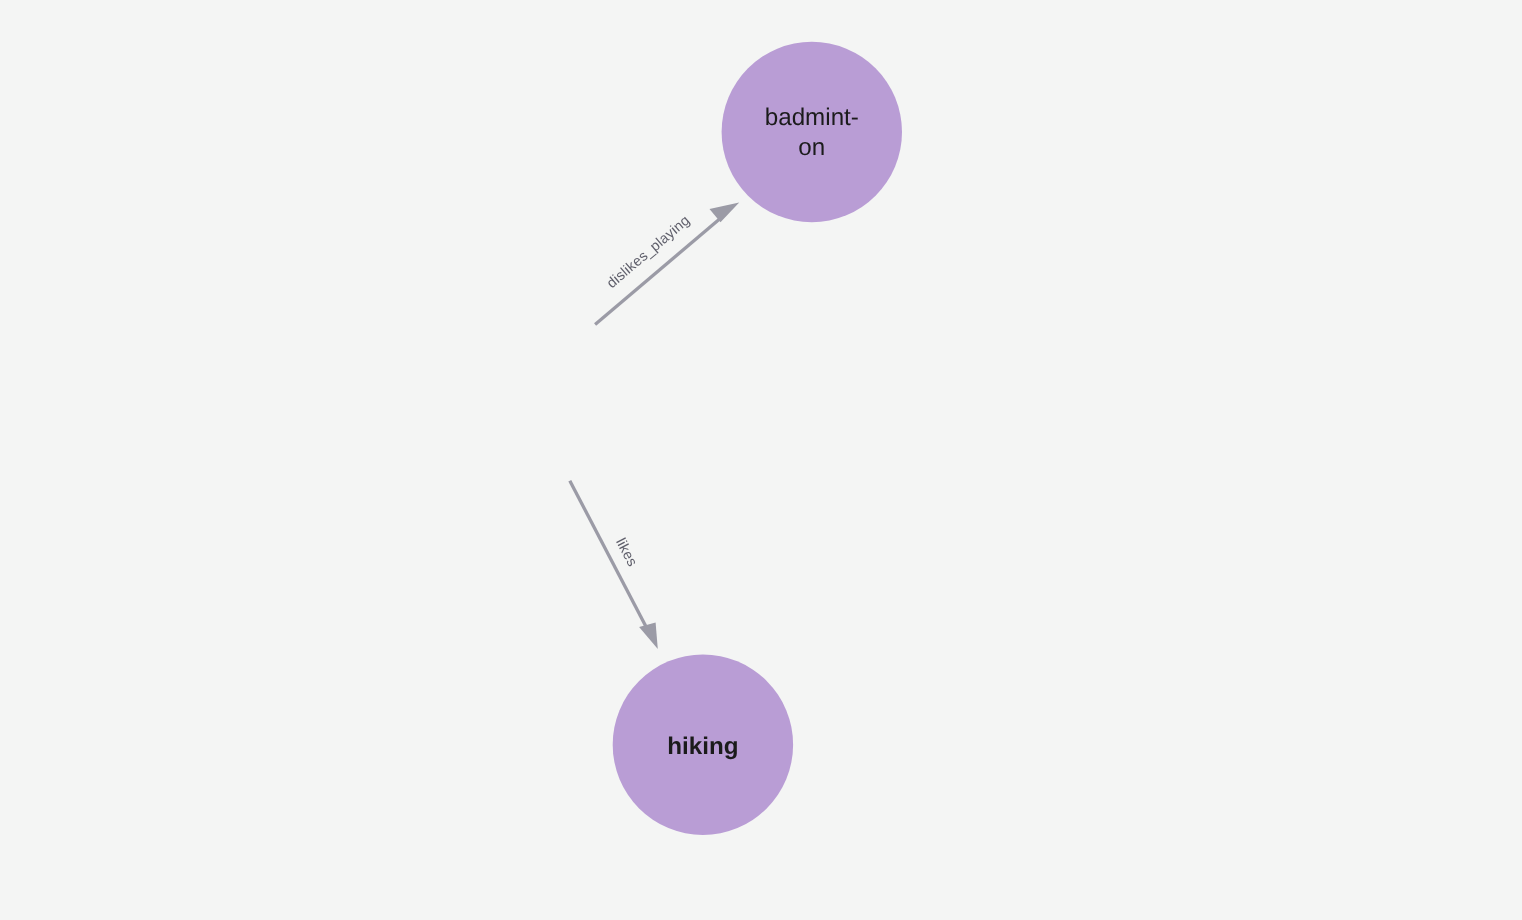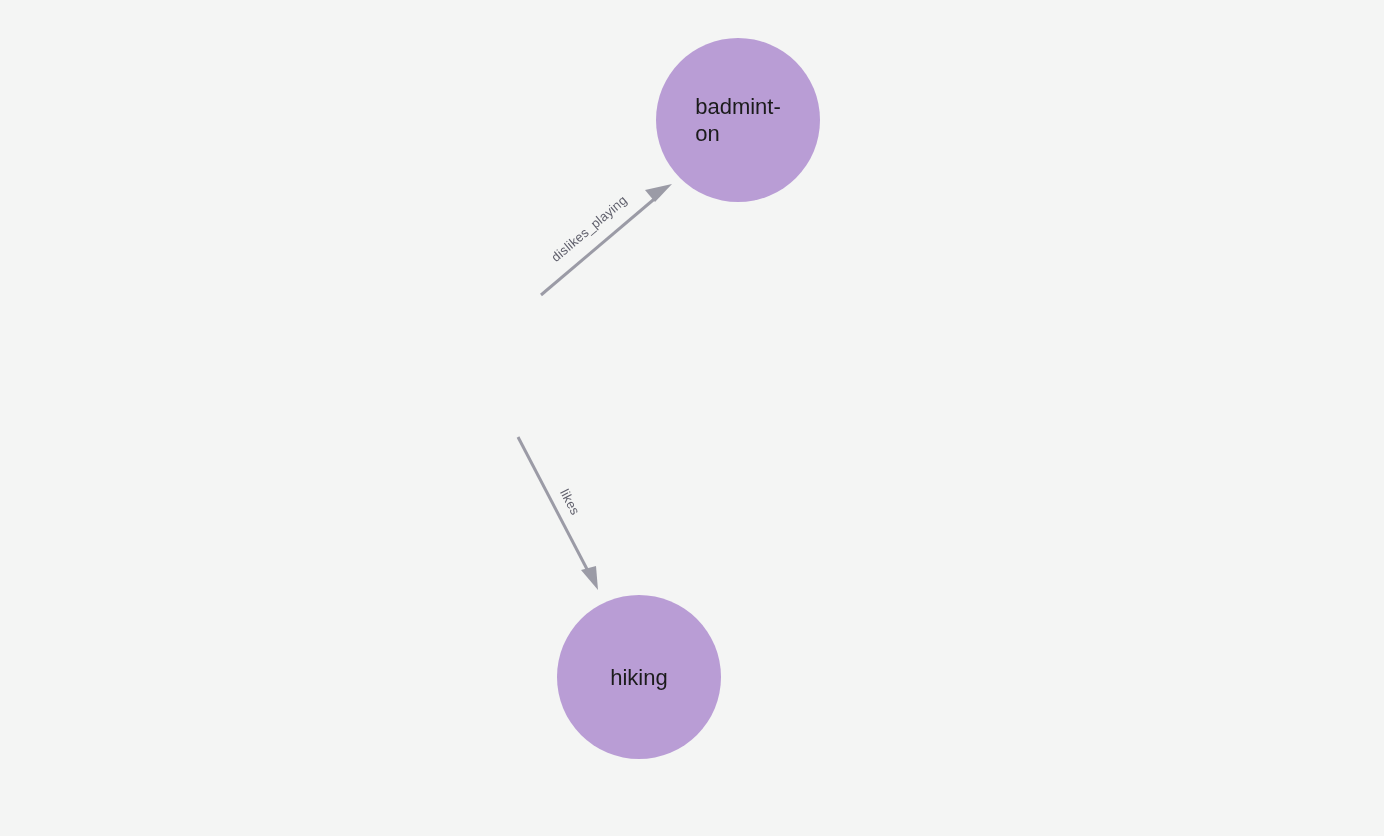--- a/index.html
+++ b/index.html
@@ -42,20 +42,21 @@
     font-size: 13px;
     fill: #5f5f6b;
     letter-spacing: 0.2px;
   }
   .node {
     position: absolute;
     border-radius: 50%;
     display: flex;
     align-items: center;
     justify-content: center;
+    text-align: center;
     box-sizing: border-box;
   }
   .node-label {
     font-family: "Liberation Sans", sans-serif;
     font-size: 22px;
     line-height: 27px;
     color: #1b1b1b;
     white-space: pre-line;
     pointer-events: none;
     user-select: none;
@@ -80,17 +81,17 @@
       <text class="edge-label" x="566" y="504" text-anchor="middle" transform="rotate(62.4 566 504)">likes</text>
     </g>
   </svg>
 
   <div class="node" style="left:656px; top:38px; width:164px; height:164px; background:#b99dd5;">
     <span class="node-label">badmint-
 on</span>
   </div>
 
 
-  <div class="node" style="left:557px; top:595px; width:164px; height:164px; background:#b99dd5;">
+  <div class="node" style="left:557px; top:595px; width:164px; height:164px; background:#b99dd5;font-weight:bold;">
     <span class="node-label">hiking</span>
   </div>
 
 </div>
 
 </body></html>

